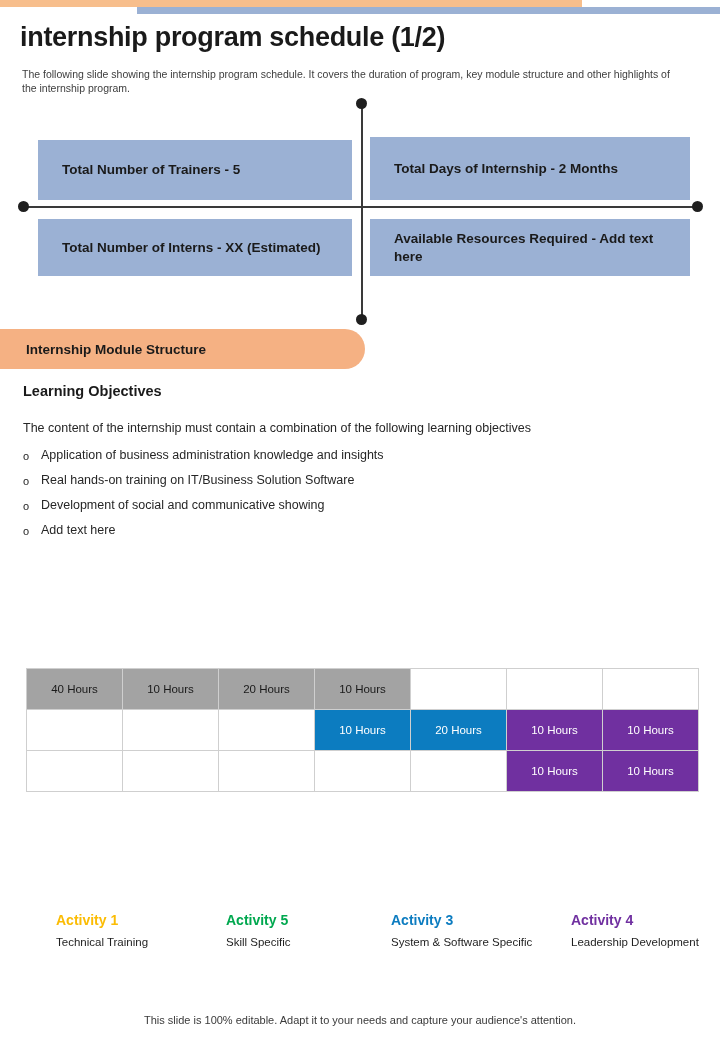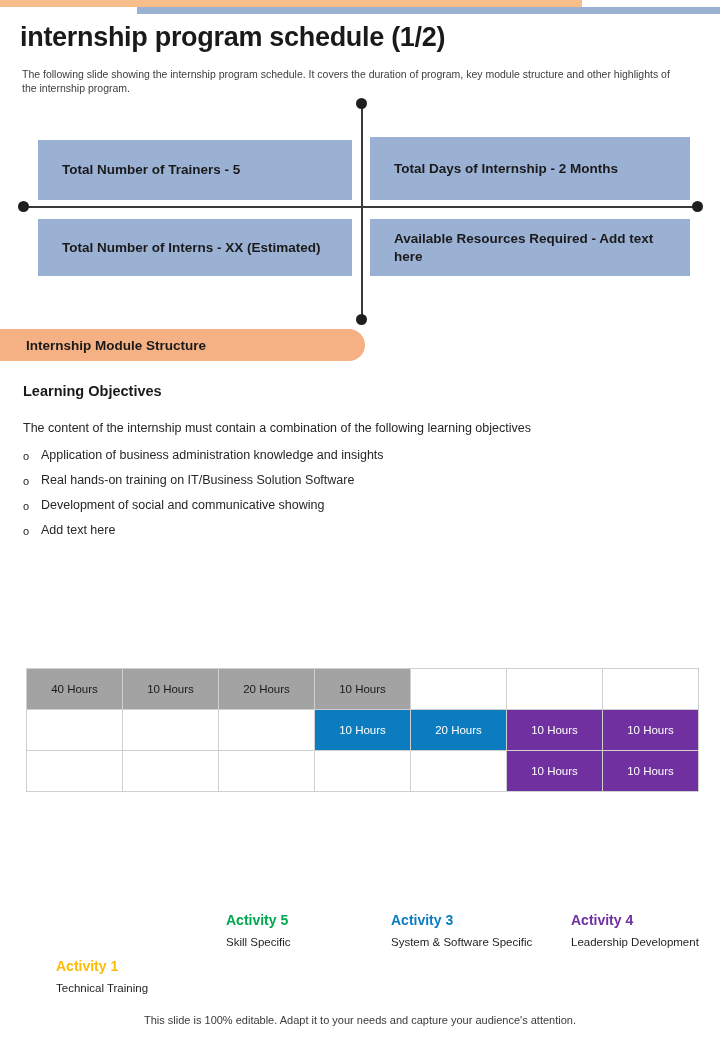--- a/index.html
+++ b/index.html
@@ -57,21 +57,21 @@
     font-size: 13.5px; font-weight: bold; color: #1a1a1a;
     line-height: 1.32; padding-left: 24px; padding-right: 7px;
   }
   .box-tl { left: 38px;  top: 45px;  width: 314px; height: 60px; }
   .box-tr { left: 370px; top: 42px;  width: 320px; height: 63px; }
   .box-bl { left: 38px;  top: 124px; width: 314px; height: 57px; }
   .box-br { left: 370px; top: 124px; width: 320px; height: 57px; }
 
   
   .pill {
-    position: absolute; left: 0; height: 32px;
+    position: absolute; left: 0; height: 40px;
     display: flex; align-items: center;
     border-top-right-radius: 20px; border-bottom-right-radius: 20px;
     font-size: 13.5px; font-weight: bold; color: #1a1a1a;
     padding-left: 26px;
   }
   .pill-orange { top: 329px; width: 365px; background: #F5B183; }
   .pill-blue   { top: 599px; width: 365px; background: #9BB1D4; }
 
   
   .lo-head {
@@ -200,21 +200,21 @@
           <td class="c-empty"></td>
           <td class="c-empty"></td>
           <td class="c-empty"></td>
           <td class="c-purple">10 Hours</td>
           <td class="c-purple">10 Hours</td>
         </tr>
       </tbody>
   </table>
 
   <div class="legend">
-      <div class="leg-col" style="left: 30px; margin-top: 46px;">
+      <div class="leg-col" style="left: 30px;">
         <div class="leg-title" style="color: rgb(251, 188, 4);">Activity 1</div>
         <div class="leg-desc">Technical Training</div>
       </div>
       <div class="leg-col" style="left: 200px;">
         <div class="leg-title" style="color: rgb(0, 168, 79);">Activity 5</div>
         <div class="leg-desc">Skill Specific</div>
       </div>
       <div class="leg-col" style="left: 365px;">
         <div class="leg-title" style="color: rgb(12, 124, 192);">Activity 3</div>
         <div class="leg-desc">System &amp; Software Specific</div>

